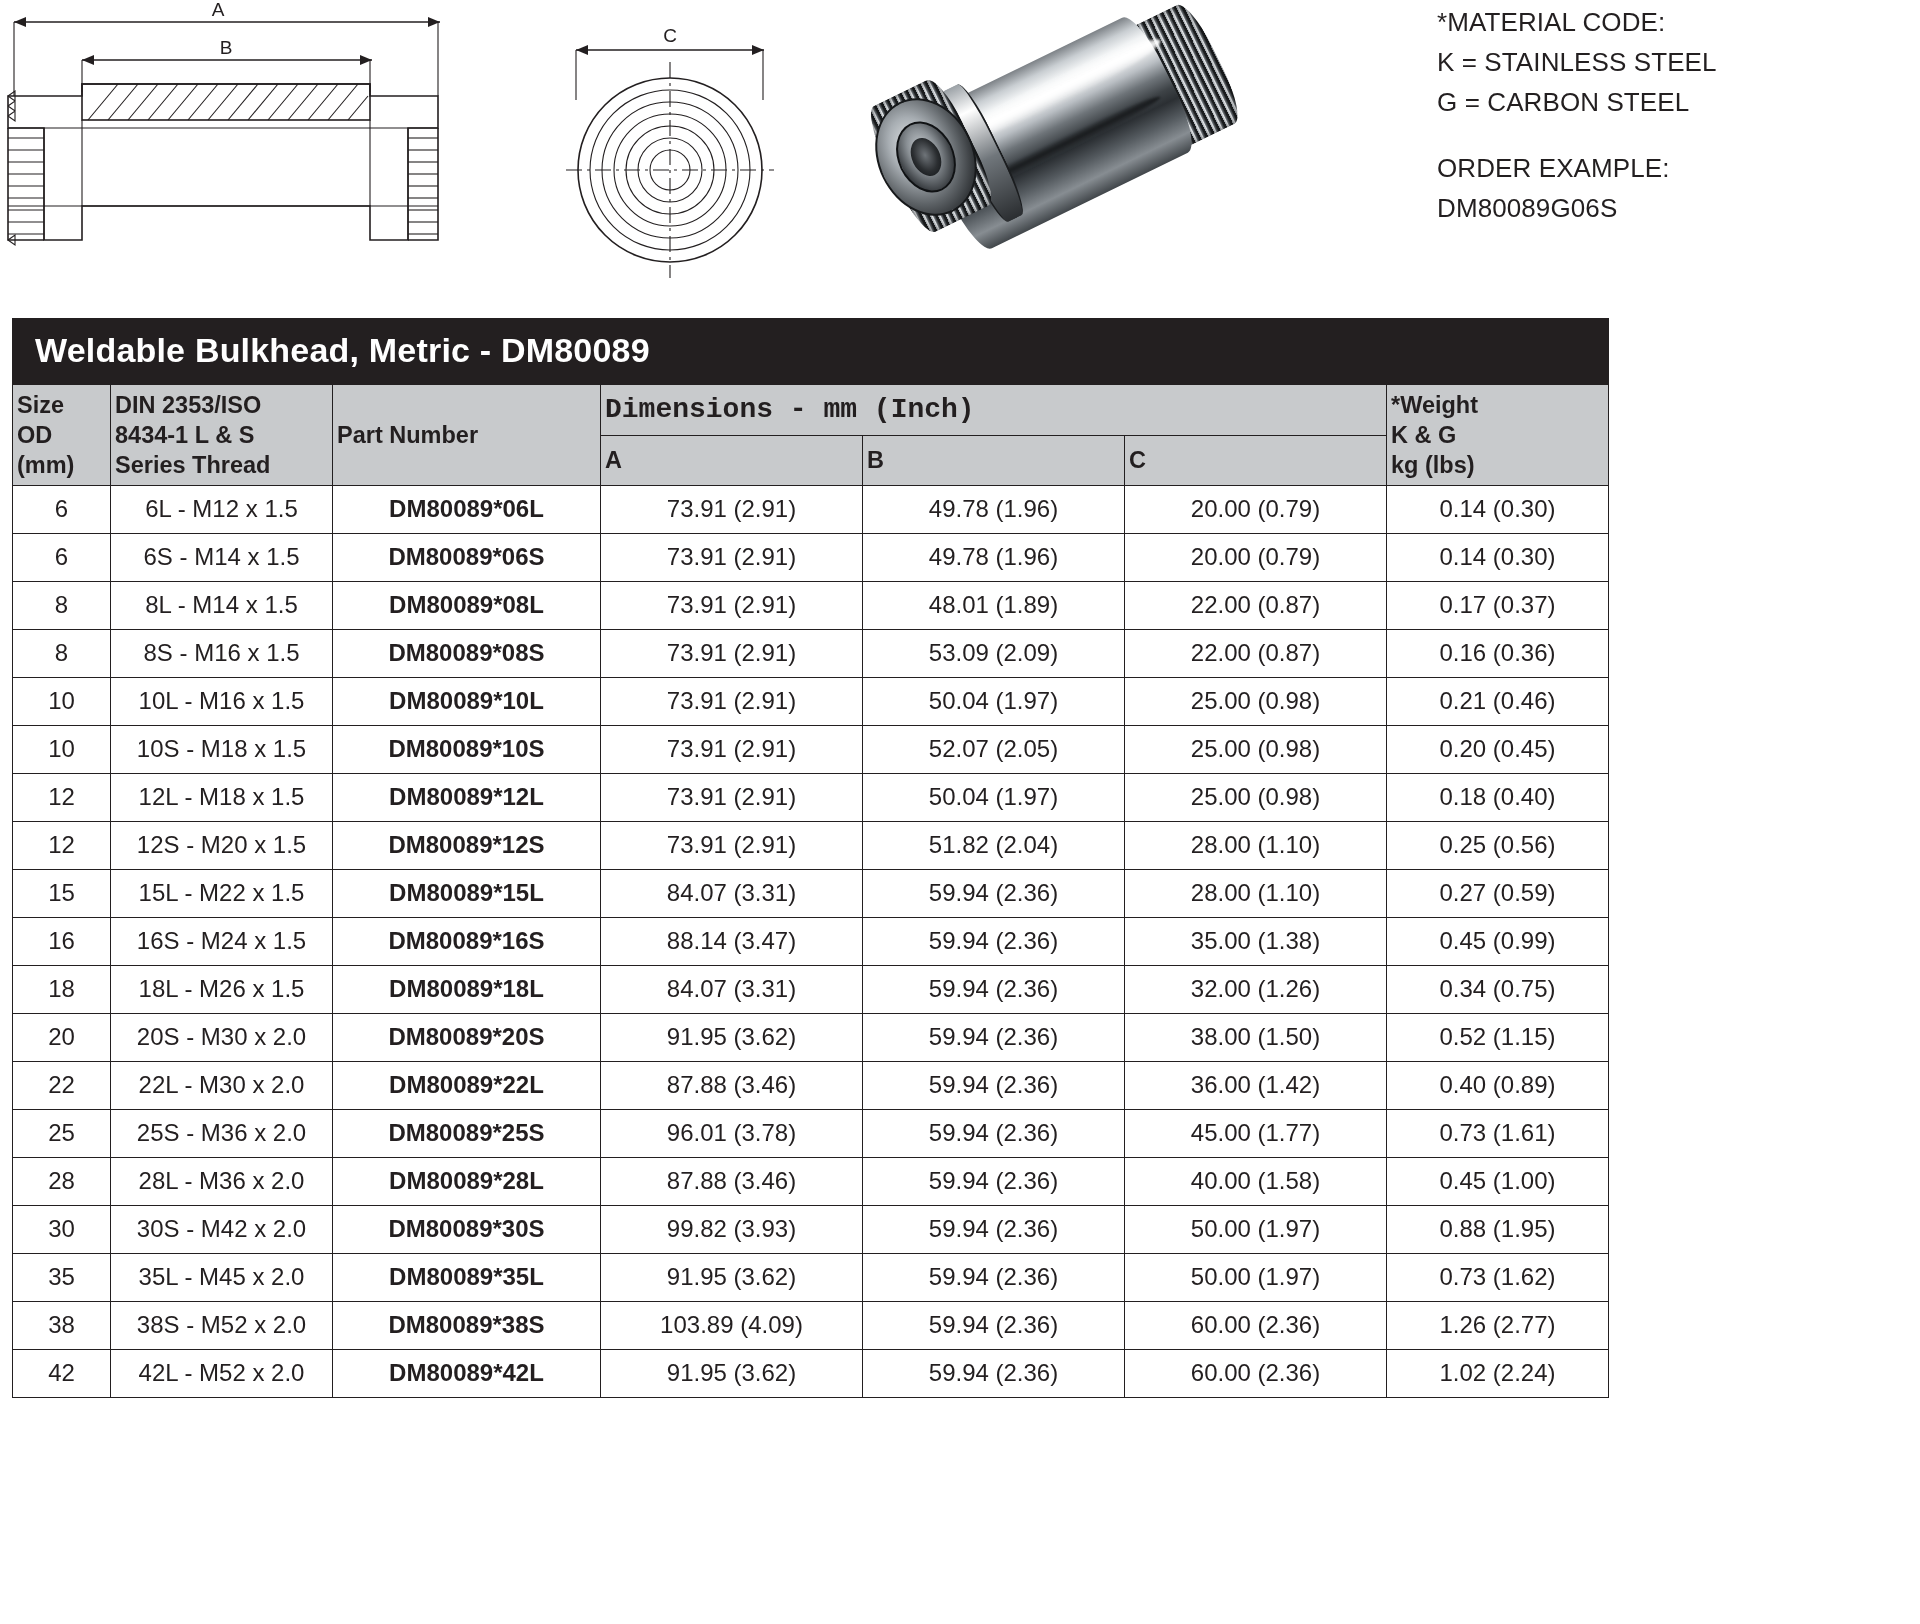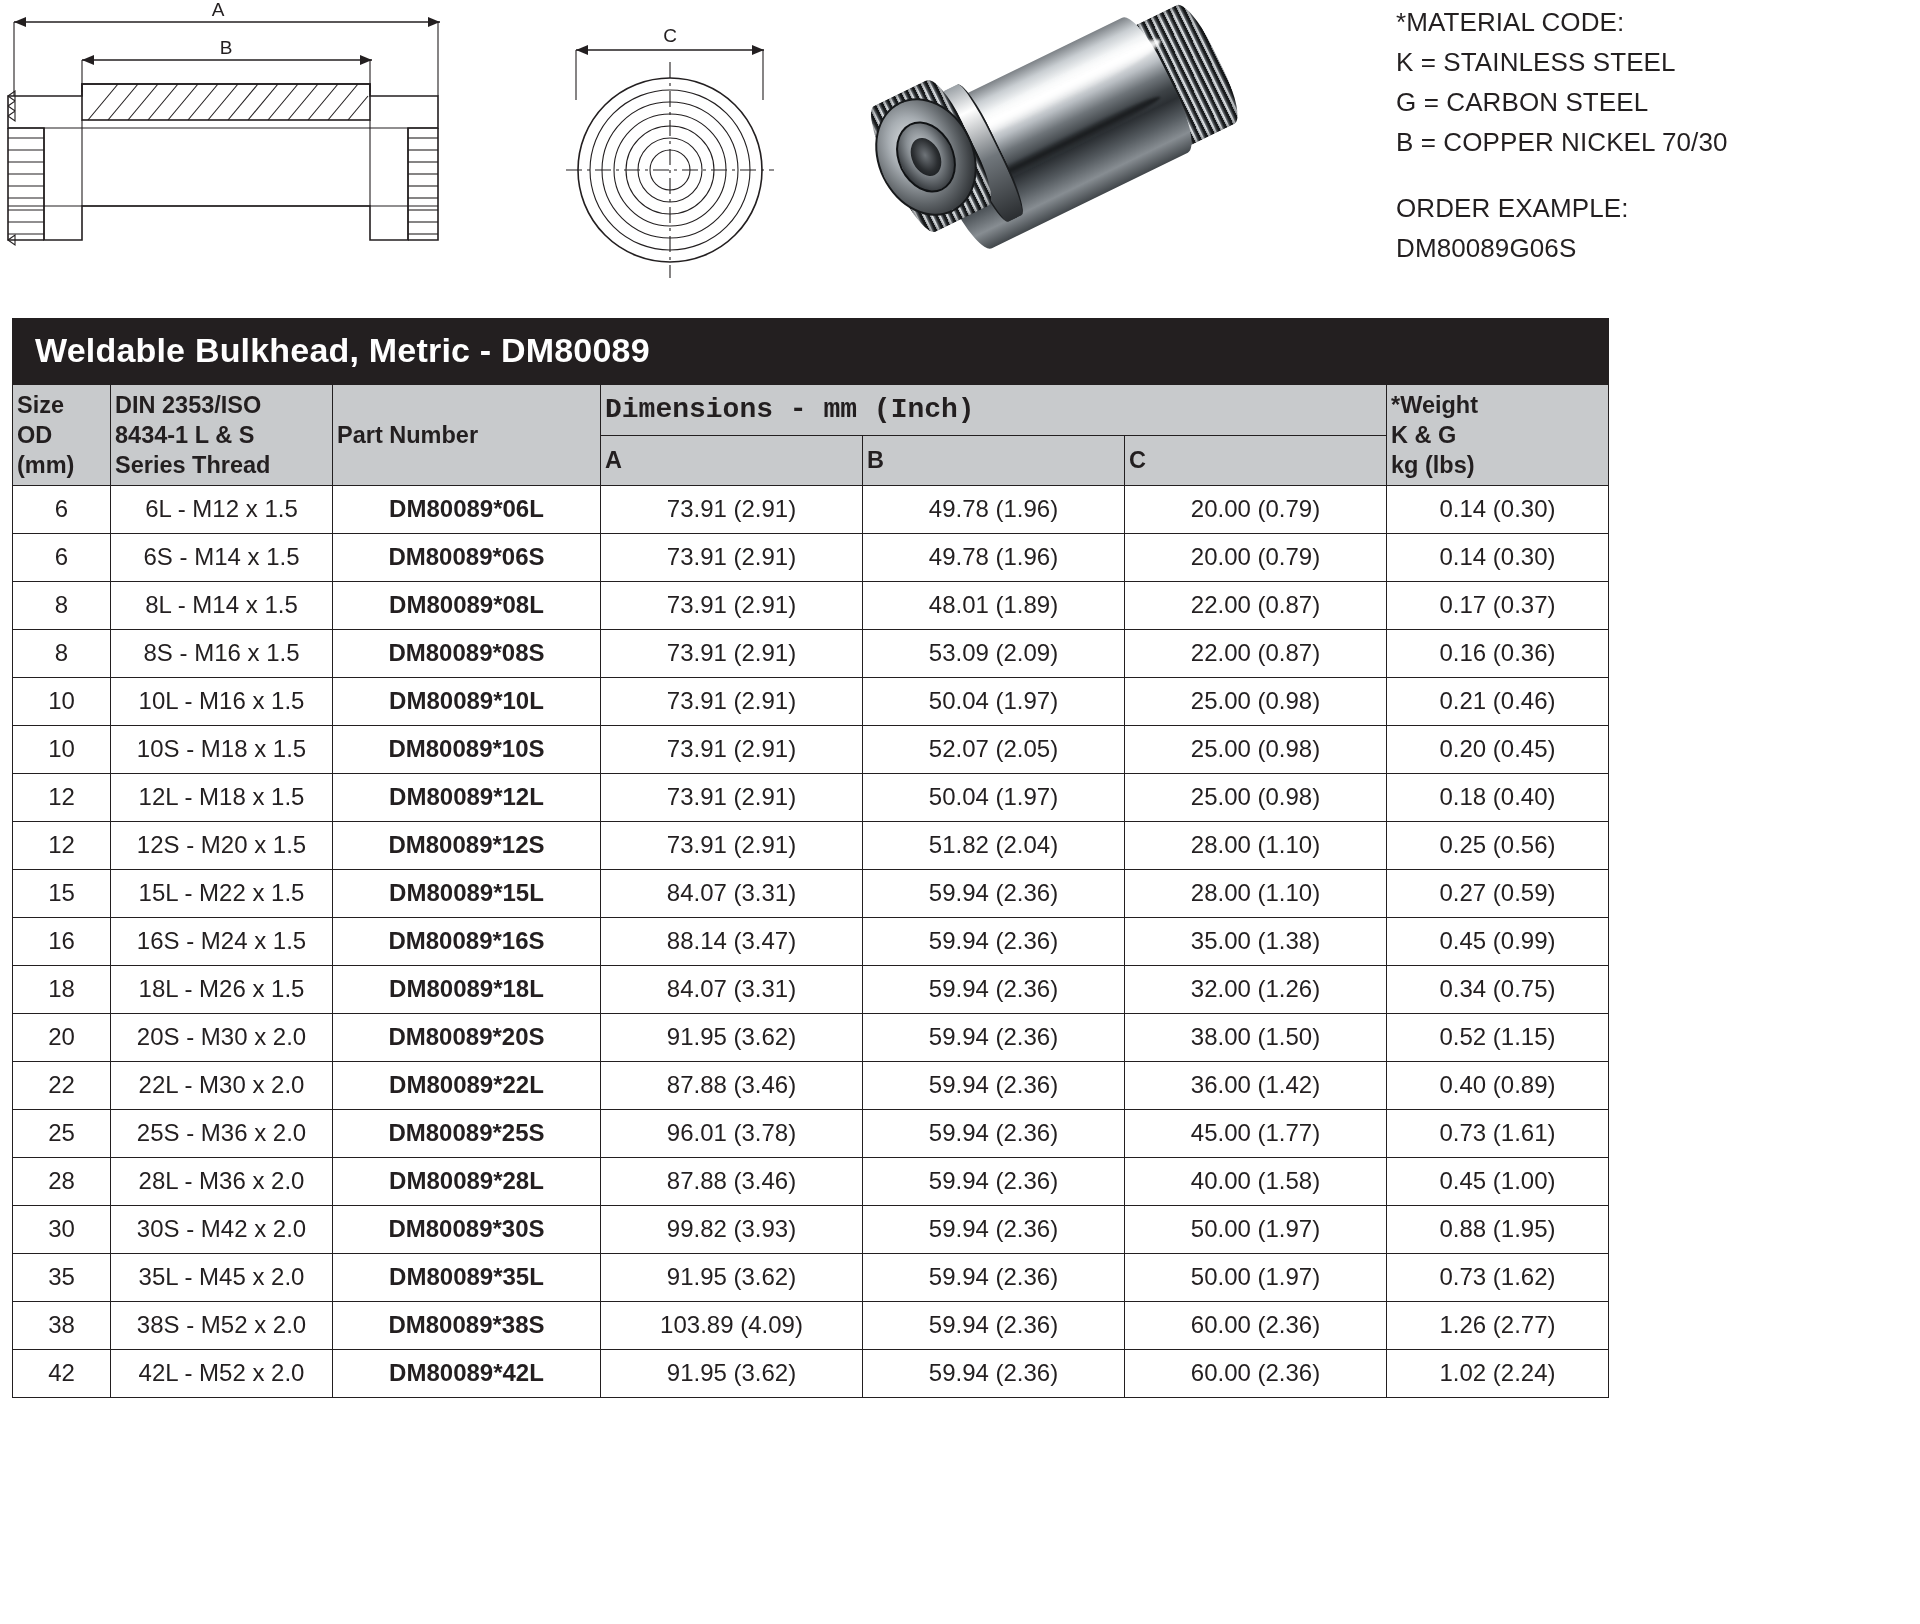--- a/index.html
+++ b/index.html
@@ -20,21 +20,21 @@
     height: 300px;
     width: 100%;
   }
 
   .dwg-side   { position: absolute; left: 0px;   top: 0px;  width: 440px; height: 290px; }
   .dwg-end    { position: absolute; left: 560px; top: 10px; width: 220px; height: 270px; }
   .photo-wrap { position: absolute; left: 870px; top: 0px;  width: 420px; height: 290px; }
 
   .notes {
     position: absolute;
-    left: 1396px;
+    left: 1437px;
     top: 2px;
     width: 430px;
     font-size: 26px;
     line-height: 40px;
     letter-spacing: 0.1px;
     color: #231f20;
   }
   .notes .spacer { height: 26px; }
 
   
@@ -330,21 +330,20 @@
         <div class="bore-outer"></div>
         <div class="bore-inner"></div>
         <div class="bore-hole"></div>
       </div>
     </div>
 
     <div class="notes">
       <div>*MATERIAL CODE:</div>
       <div>K = STAINLESS STEEL</div>
       <div>G = CARBON STEEL</div>
-      <div>B = COPPER NICKEL 70/30</div>
       <div class="spacer"></div>
       <div>ORDER EXAMPLE:</div>
       <div>DM80089G06S</div>
     </div>
   </div>
 
   <div class="table-wrap">
     <table class="spec">
       <colgroup>
         <col class="c-size">

